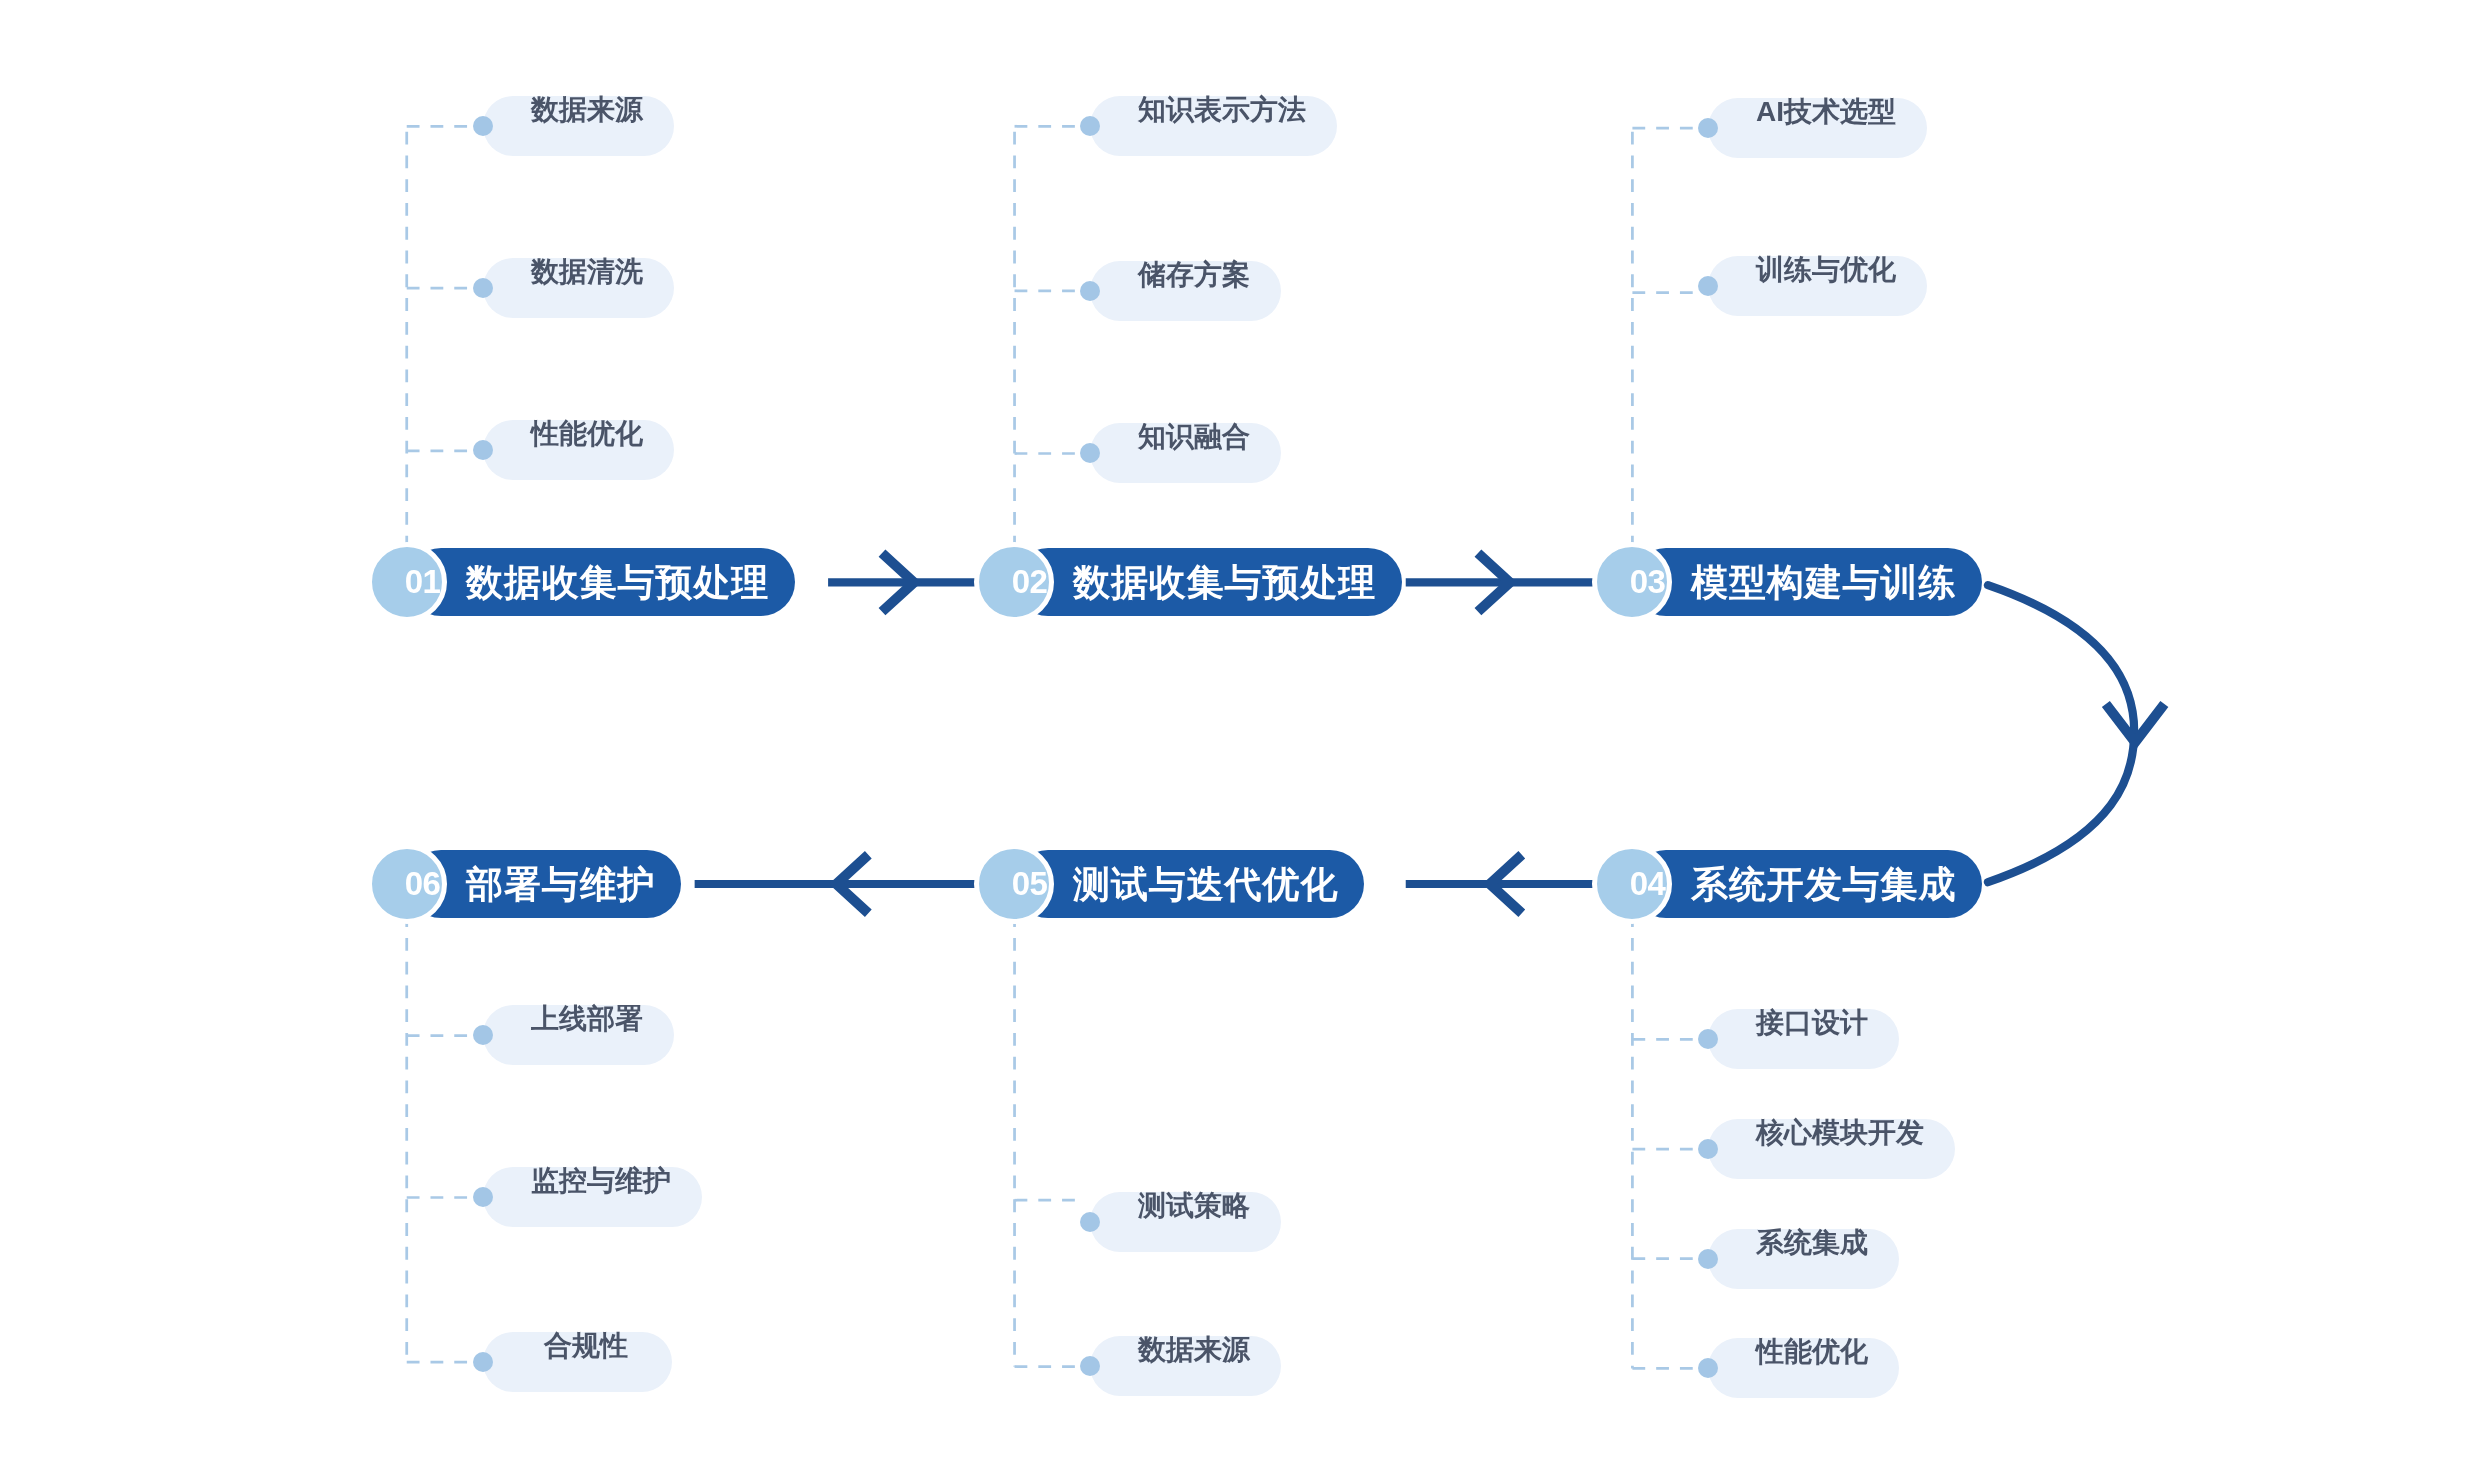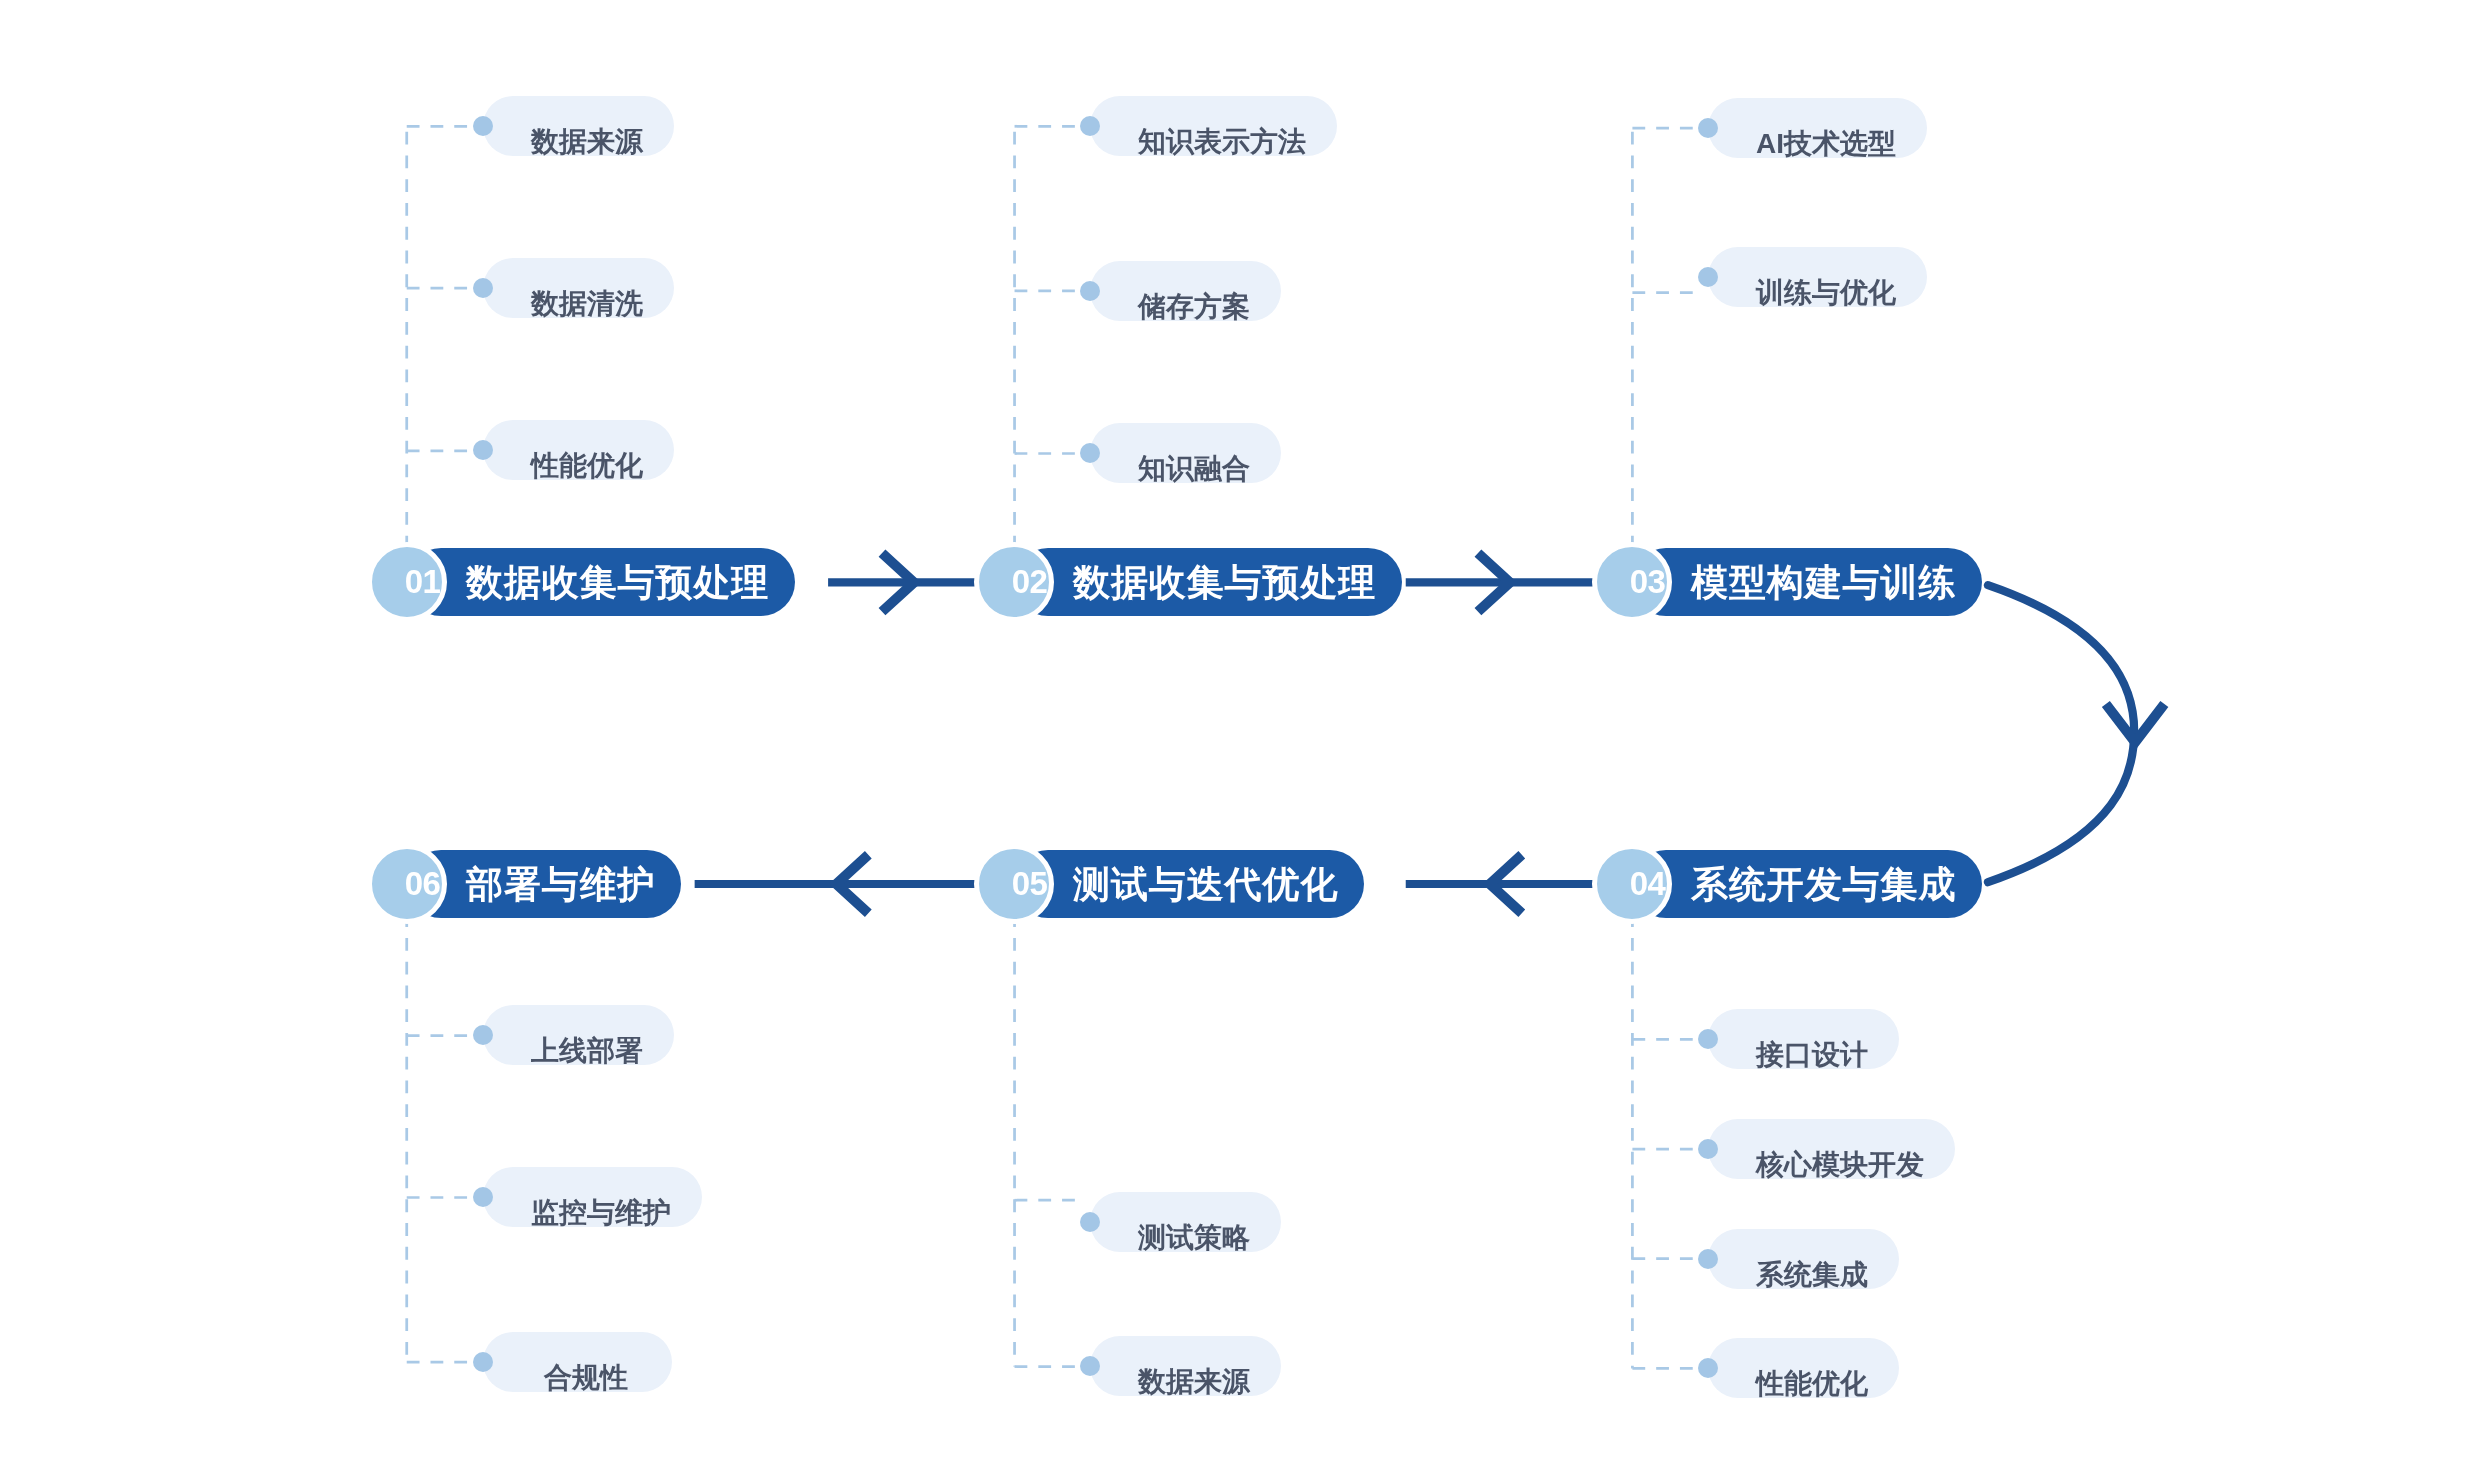--- a/index.html
+++ b/index.html
@@ -76,21 +76,21 @@
     margin-left:31px;
   }
 
   
   .sub{
     position:absolute;
     height:60px;
     border-radius:30px;
     background:#eaf1fa;
     display:flex;
-    align-items:flex-end;
+    align-items:flex-start;
     justify-content:center;
     box-sizing:border-box;
     padding:0 31px 0 48px;
     z-index:4;
   }
   .sub-label{
     color:#4a5468;
     font-size:28px;
     font-weight:bold;
     white-space:nowrap;
@@ -248,21 +248,21 @@
   </div>
   <div class="sub" style="left:1090px; top:423px; min-width:189px;">
     <span class="sub-dot"></span>
     <span class="sub-label">知识融合</span>
   </div>
 
   <div class="sub" style="left:1708px; top:98px; min-width:199px;">
     <span class="sub-dot"></span>
     <span class="sub-label">AI技术选型</span>
   </div>
-  <div class="sub" style="left:1708px; top:247px; min-width:199px;">
+  <div class="sub" style="left:1708px; top:256px; min-width:199px;">
     <span class="sub-dot"></span>
     <span class="sub-label">训练与优化</span>
   </div>
 
   <div class="sub" style="left:483px; top:1005px; min-width:189px;">
     <span class="sub-dot"></span>
     <span class="sub-label">上线部署</span>
   </div>
   <div class="sub" style="left:483px; top:1167px; min-width:199px;">
     <span class="sub-dot"></span>

